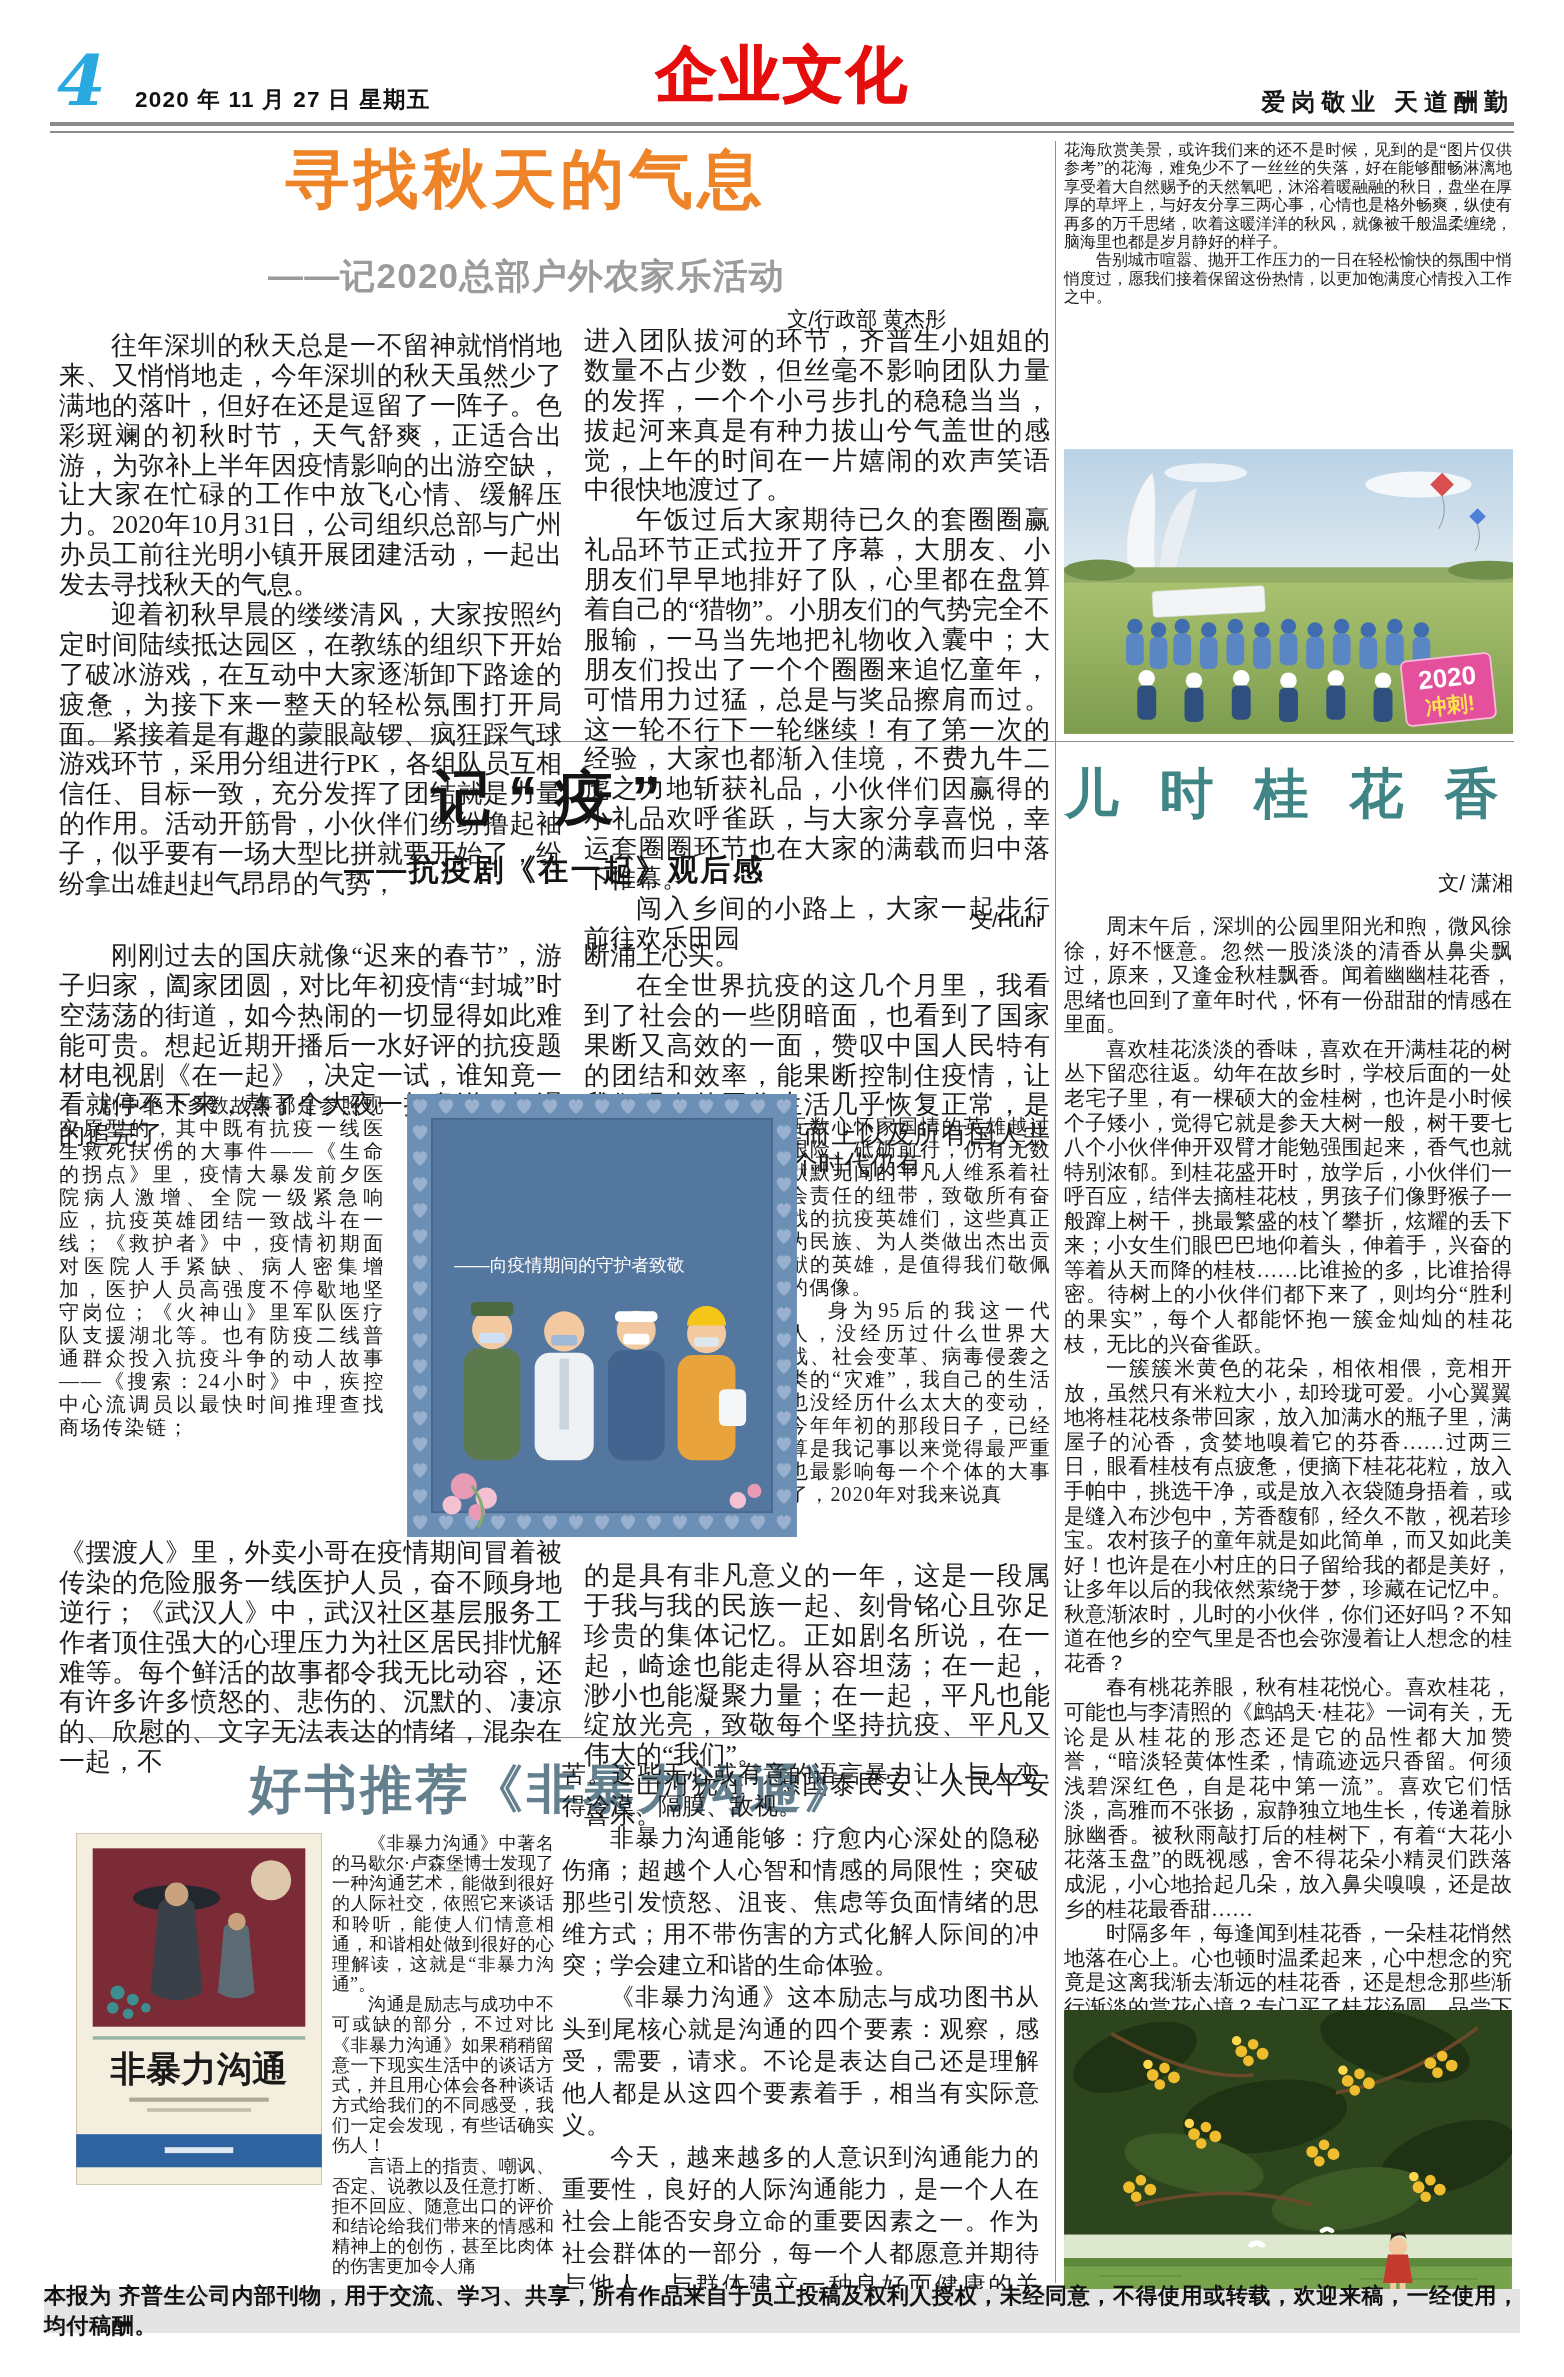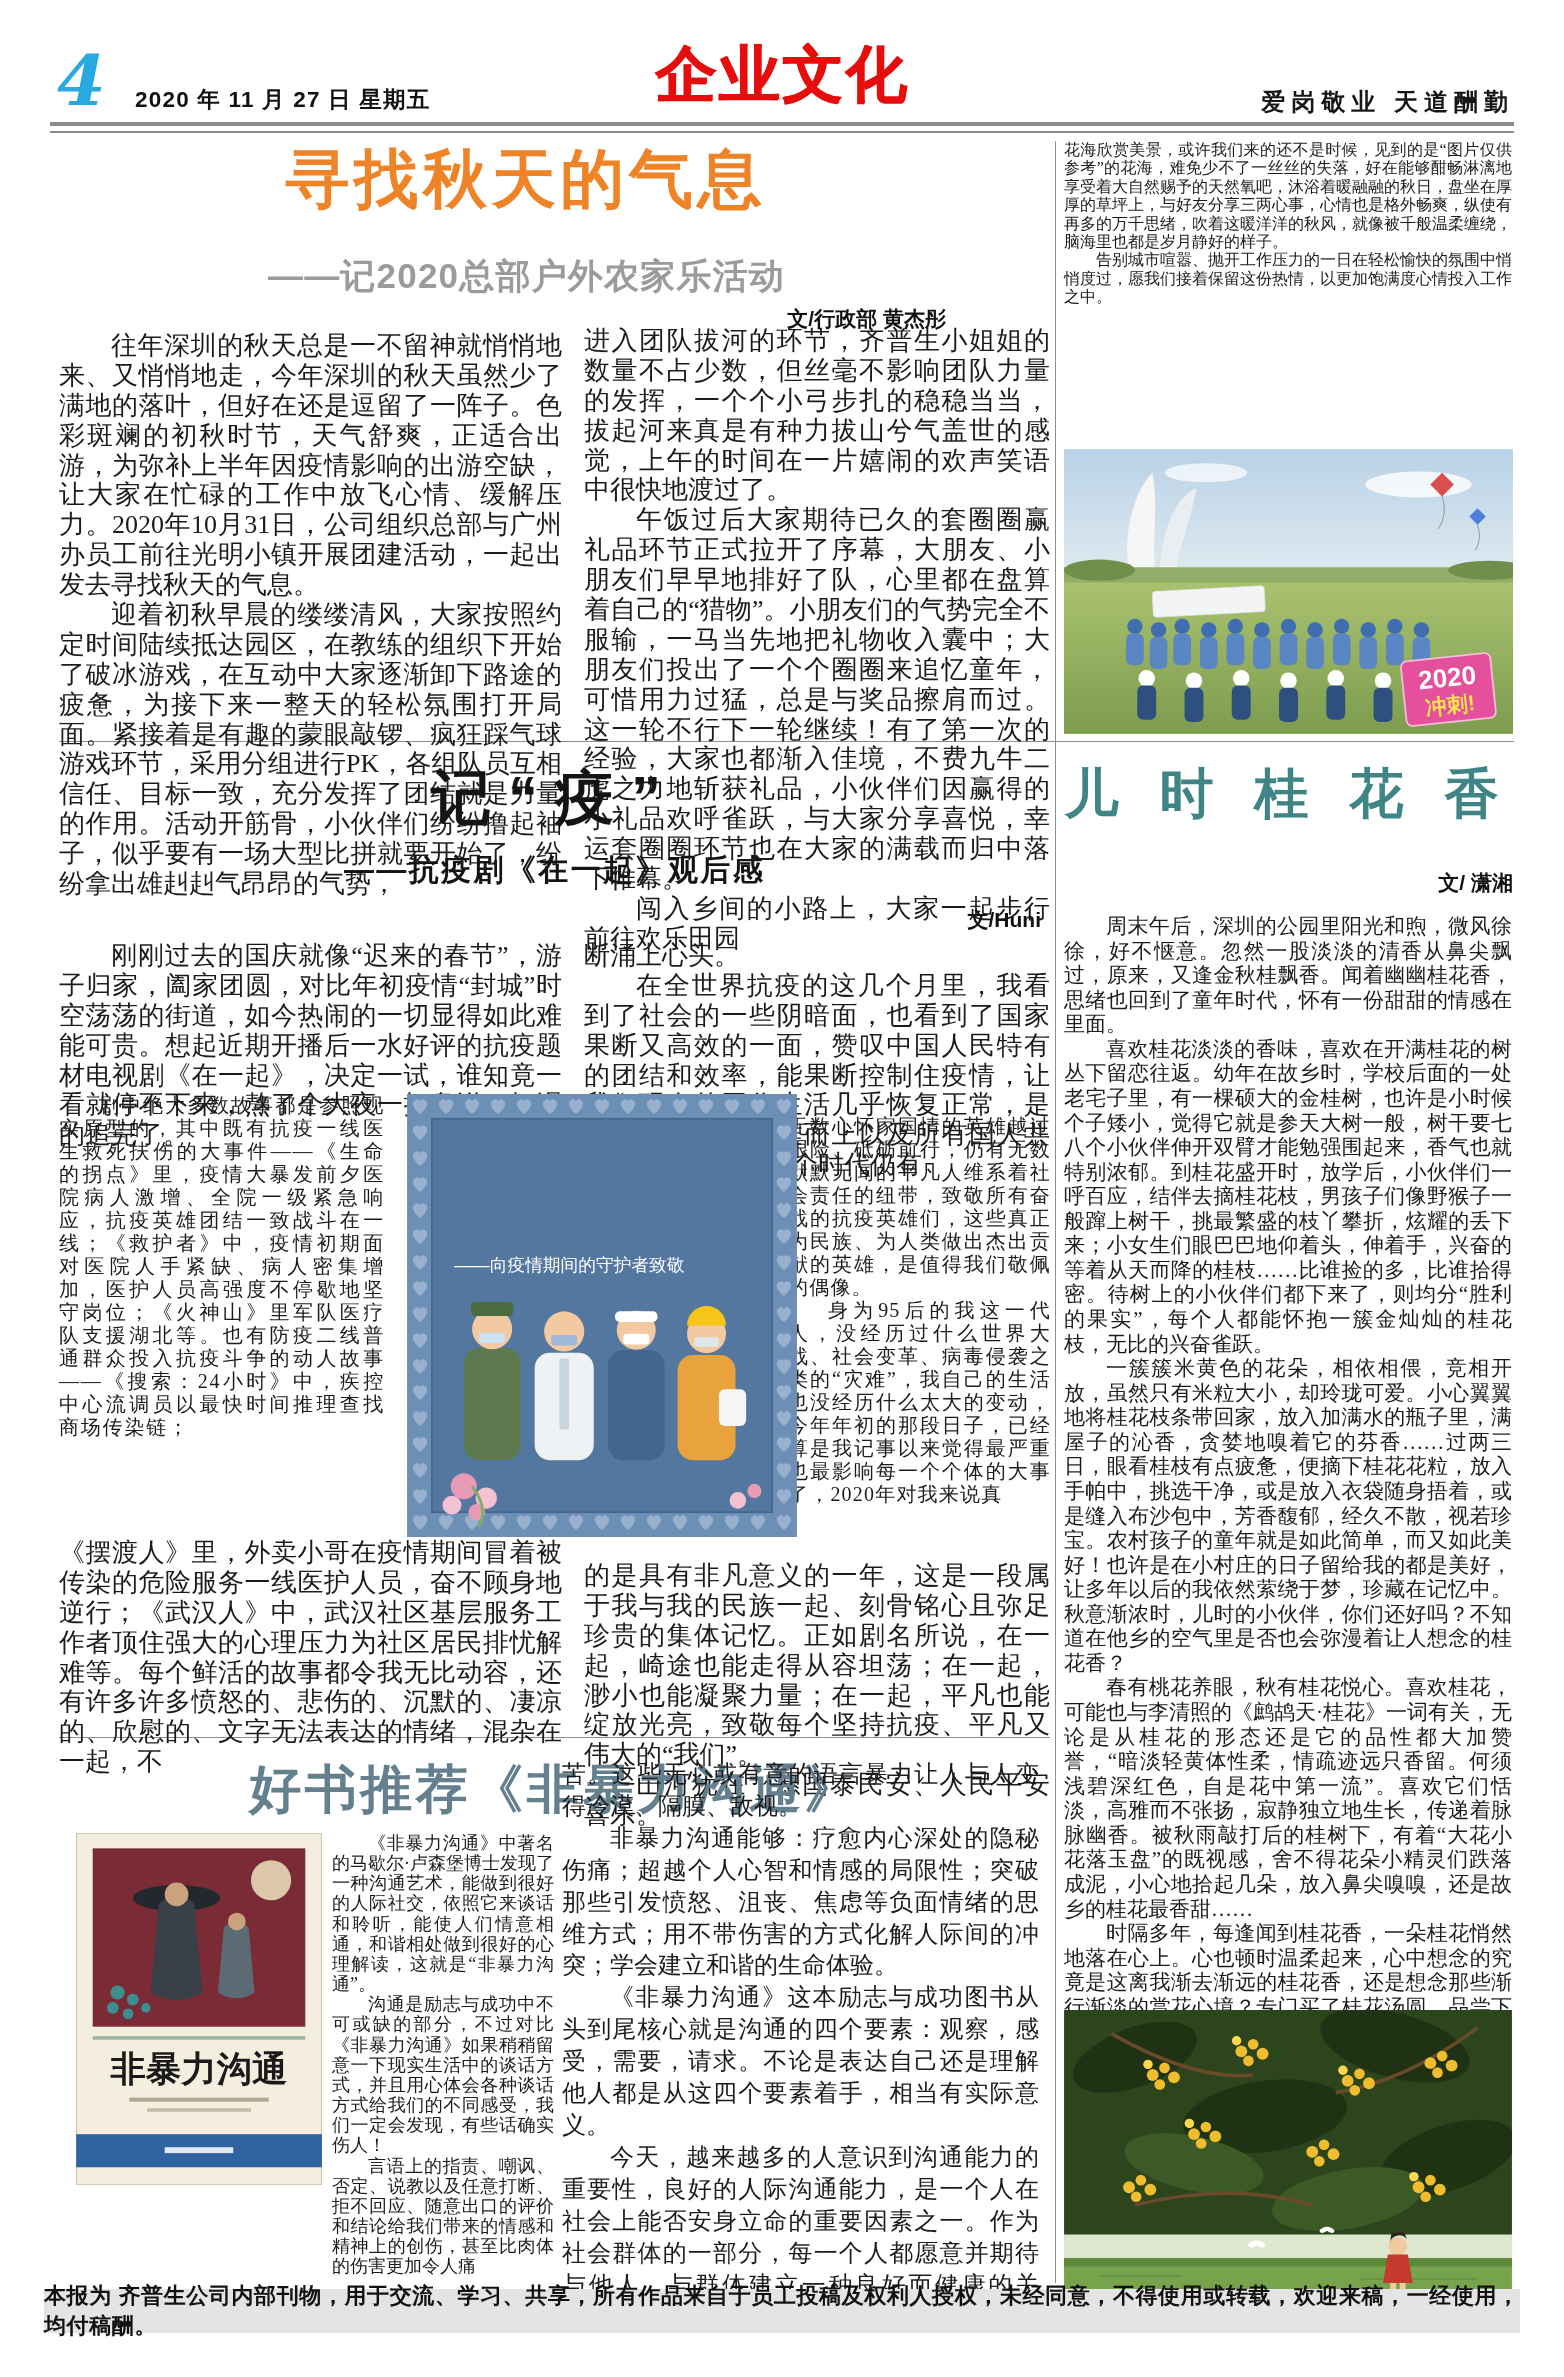--- a/index.html
+++ b/index.html
@@ -19,21 +19,21 @@
   .rule1{left:50px;top:122px;width:1464px;height:4.1px;background:#8c8c8c;}
   .rule2{left:50px;top:131px;width:1464px;height:2.4px;background:#8c8c8c;}
   .vdiv{left:1055px;top:141px;width:1.2px;height:2142px;background:#8e8e8e;}
   .hdiv1{left:59px;top:741px;width:1455px;height:1.2px;background:#8e8e8e;}
   .hdiv2{left:59px;top:1737px;width:991px;height:1.2px;background:#8e8e8e;}
   
   .a1title{left:171px;top:143px;width:710px;text-align:center;font-family:"Liberation Sans",sans-serif;
            font-weight:bold;font-size:64px;color:#ef8327;letter-spacing:4.7px;line-height:1.15;}
   .a1sub{left:142px;top:253px;width:769px;text-align:center;font-family:"Liberation Sans",sans-serif;
          font-weight:bold;font-size:35px;color:#9b9b9b;letter-spacing:1.2px;}
-  .byline{font-family:"Liberation Sans",sans-serif;font-weight:bold;font-size:21px;color:#111;}
+  .byline{font-family:"Liberation Sans",sans-serif;font-weight:normal;font-size:21px;color:#111;}
   .a1byline{left:650px;top:305px;width:296px;text-align:right;}
   
   .bt{text-align:justify;font-size:26px;line-height:1.15;}
   .bt p{margin:0;text-indent:2em;}
   .bt p.ni{text-indent:0;}
   .a1c1{left:59px;top:331px;width:503px;}
   .a1c2{left:584px;top:326px;width:466px;}
   .a1r1{left:1064px;top:141px;width:448px;font-size:16px;}
   .photo{left:1064px;top:449px;width:449px;height:285px;}
   

